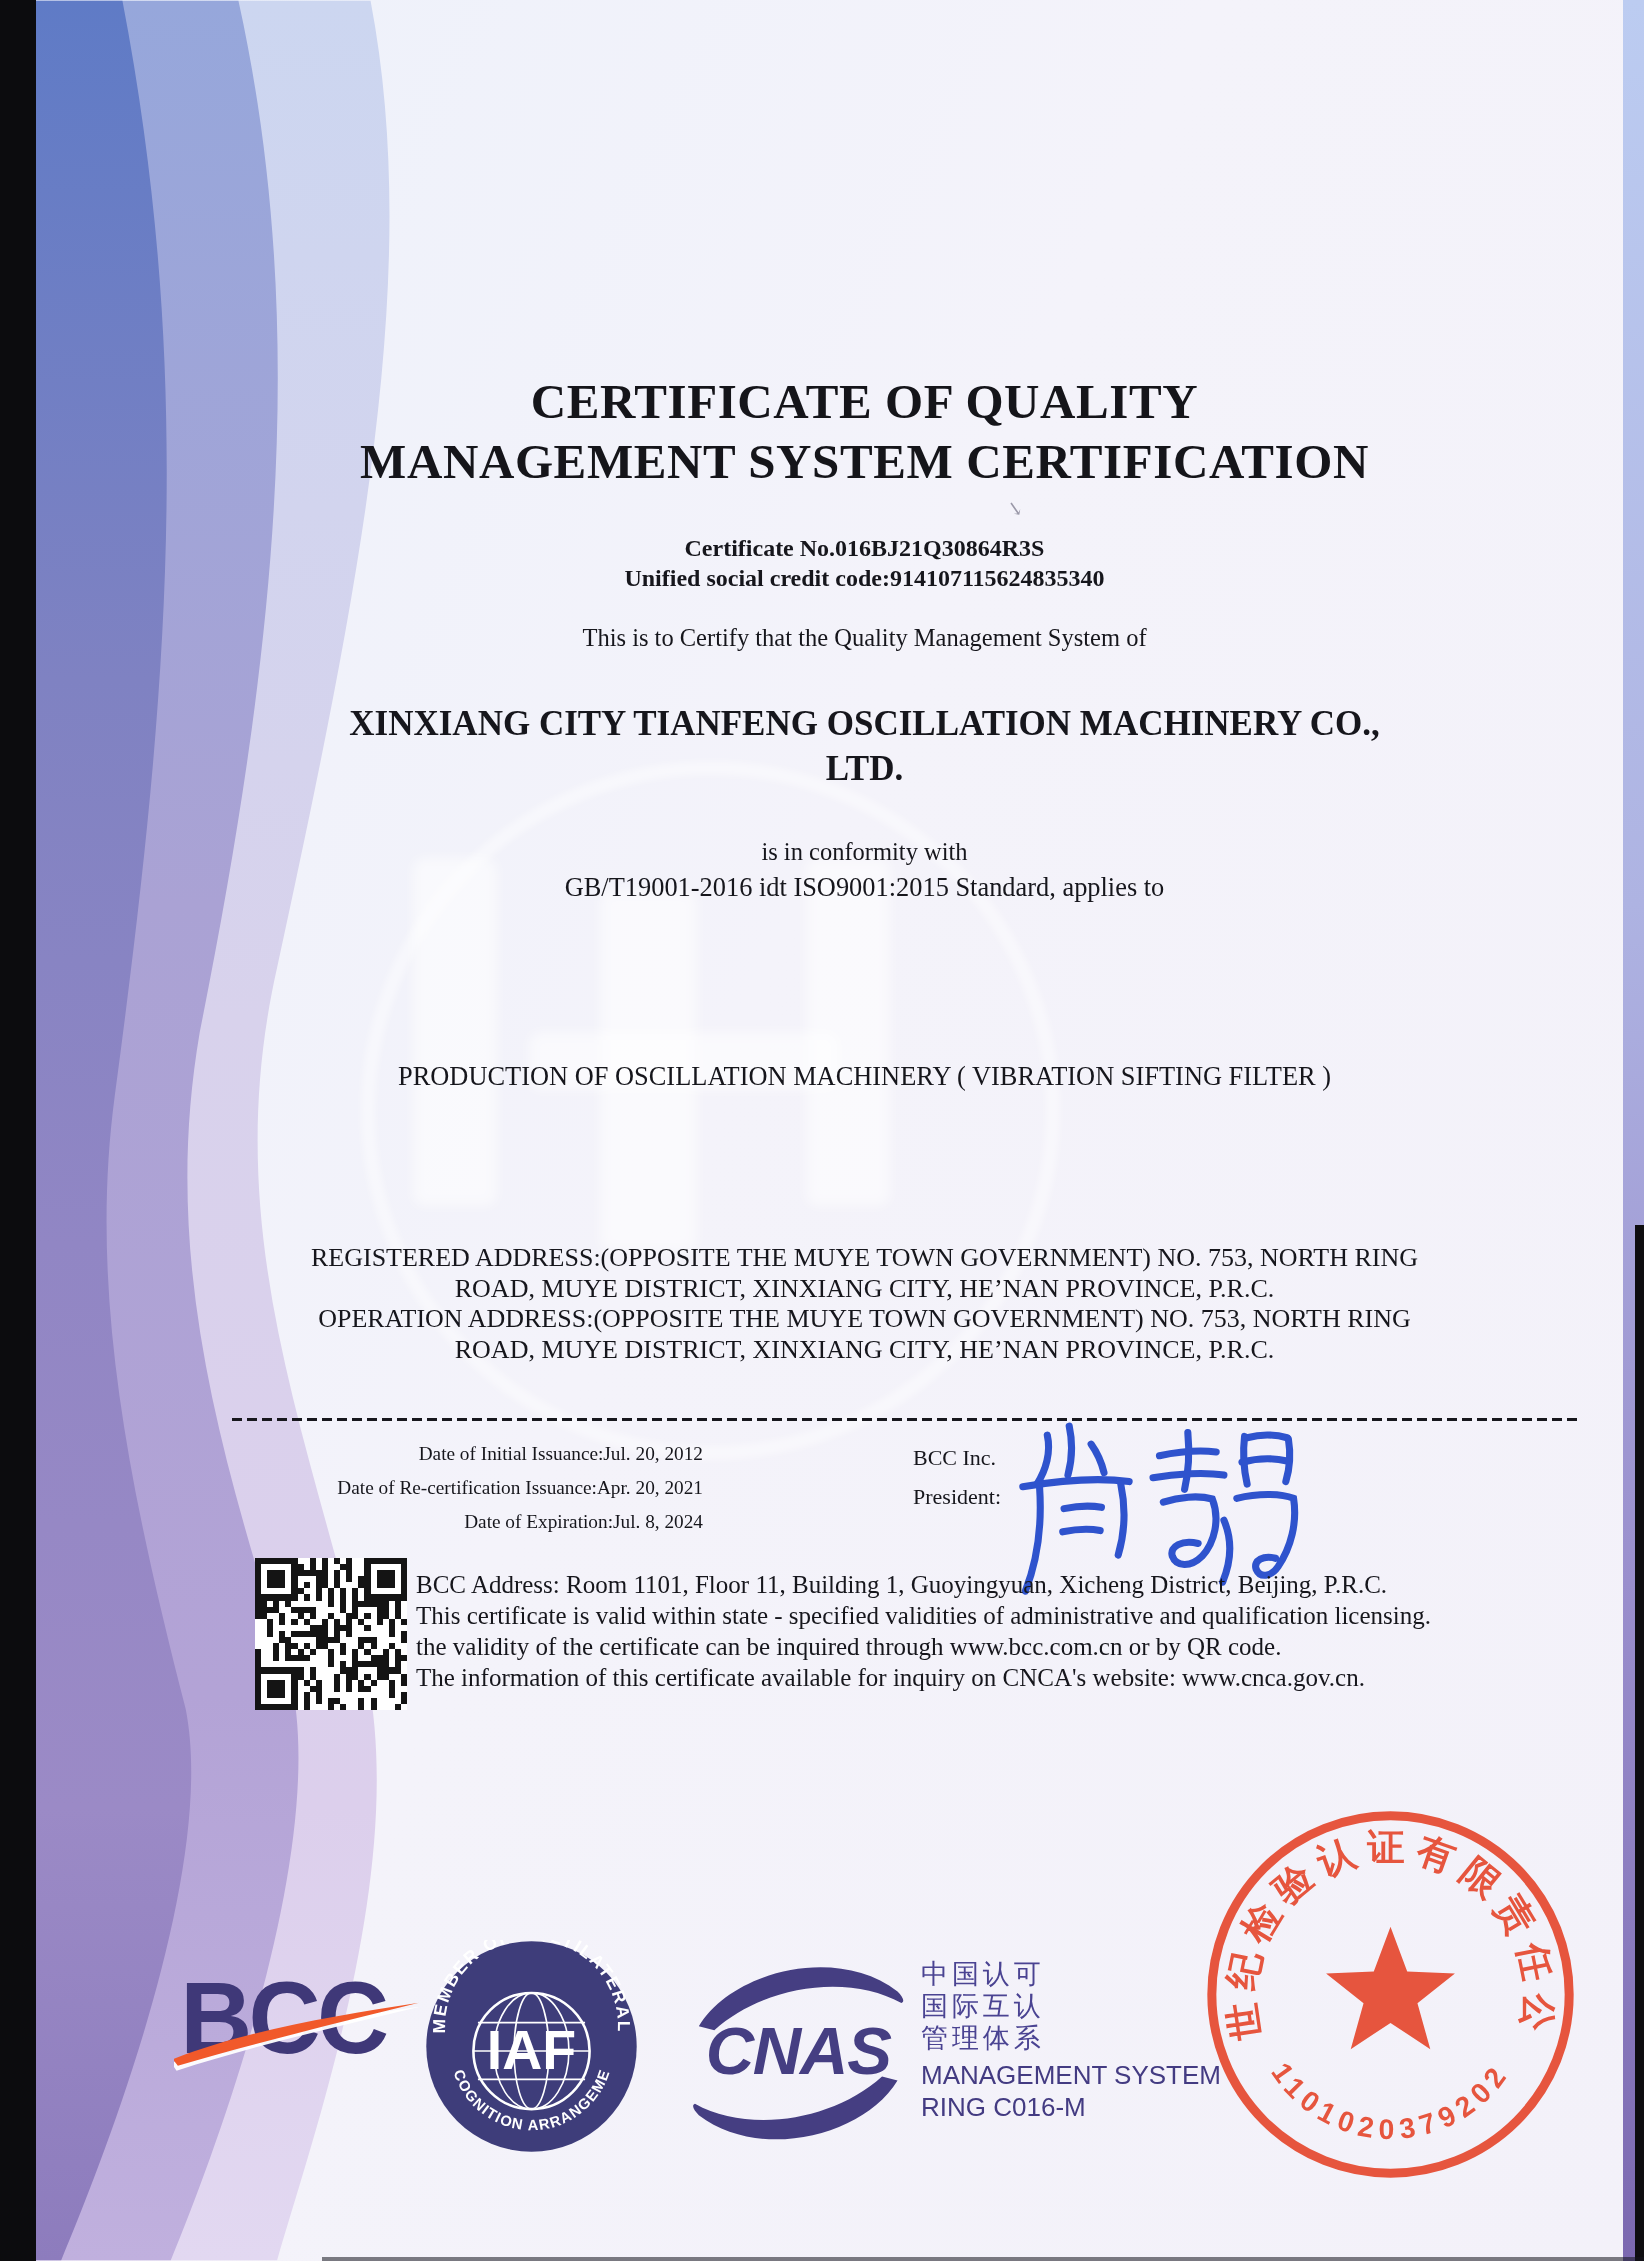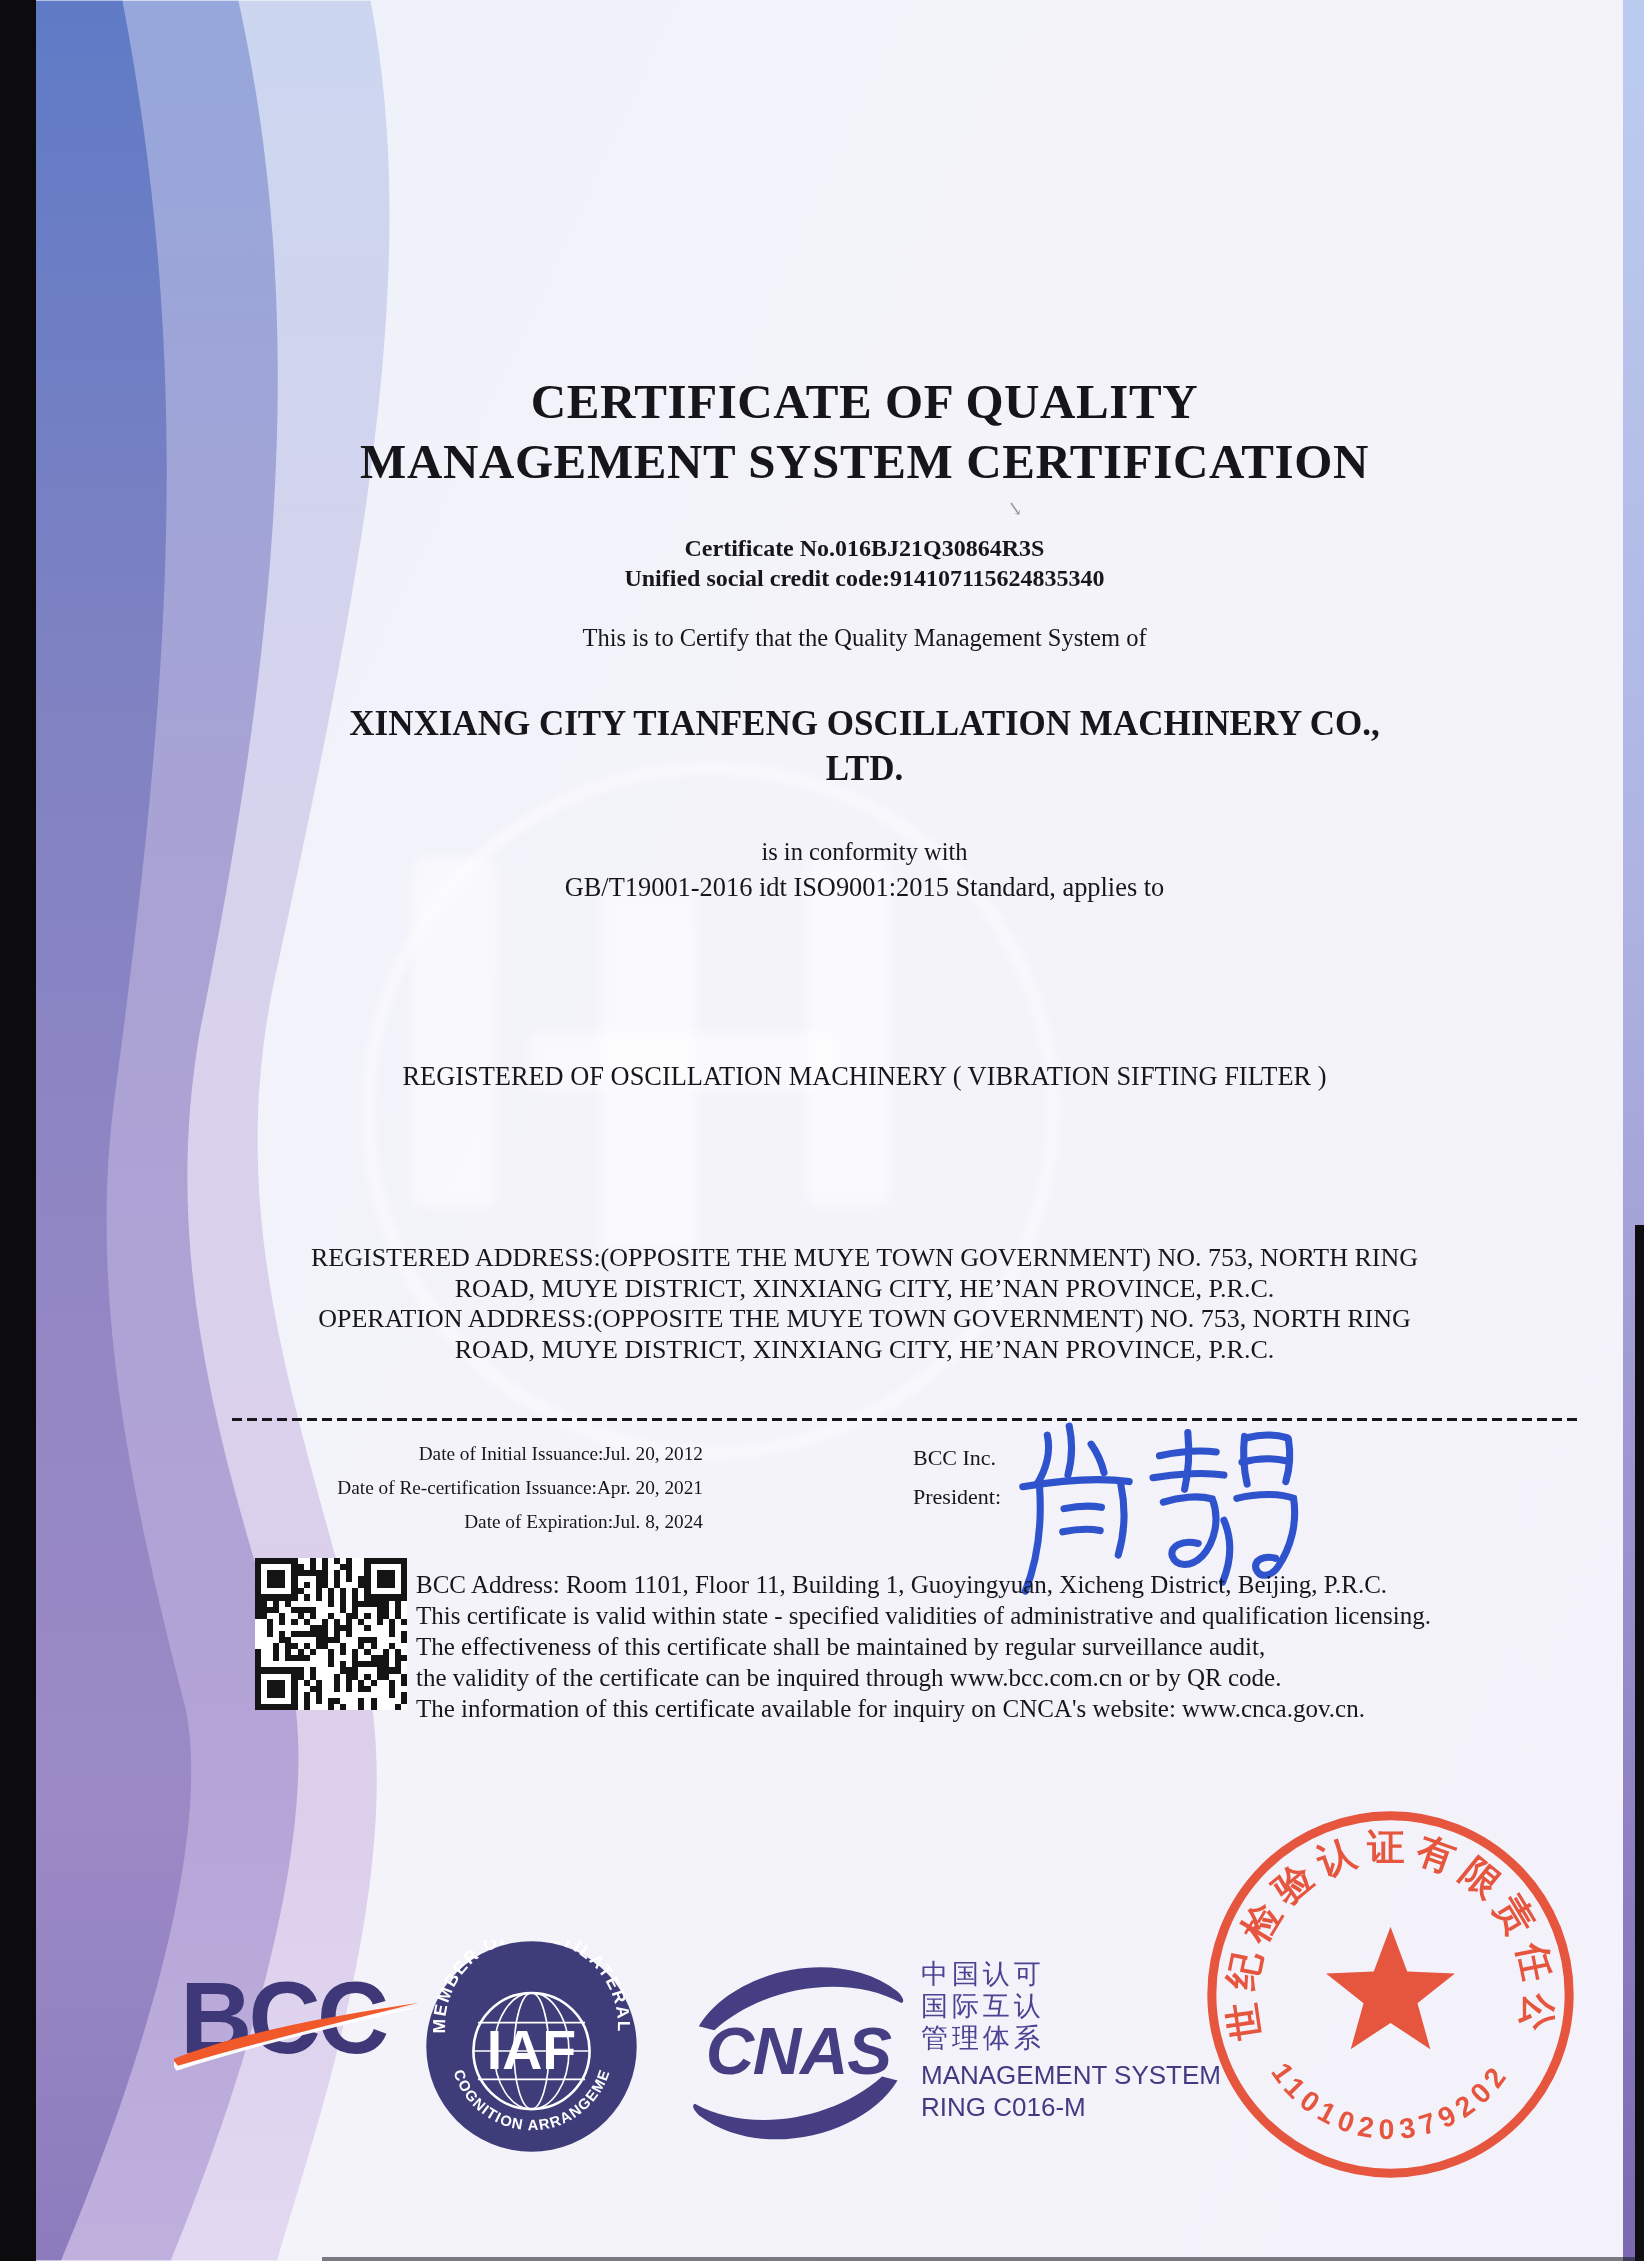--- a/index.html
+++ b/index.html
@@ -99,21 +99,21 @@
     <div class="ctr certno" style="top:565px;">Unified social credit code:914107115624835340</div>
 
     <div class="ctr body-line" style="top:624px;">This is to Certify that the Quality Management System of</div>
 
     <div class="ctr company" style="top:704px;">XINXIANG CITY TIANFENG OSCILLATION MACHINERY CO.,</div>
     <div class="ctr company" style="top:749px;">LTD.</div>
 
     <div class="ctr body-line" style="top:838px;">is in conformity with</div>
     <div class="ctr standard" style="top:872px;">GB/T19001-2016 idt ISO9001:2015 Standard, applies to</div>
 
-    <div class="ctr scope" style="top:1061px;">REGISTERED OF OSCILLATION MACHINERY ( VIBRATION SIFTING FILTER )</div>
+    <div class="ctr scope" style="top:1061px;">PRODUCTION OF OSCILLATION MACHINERY ( VIBRATION SIFTING FILTER )</div>
 
     <div class="ctr addr" style="top:1242px;">REGISTERED ADDRESS:(OPPOSITE THE MUYE TOWN GOVERNMENT) NO. 753, NORTH RING</div>
     <div class="ctr addr" style="top:1273px;">ROAD, MUYE DISTRICT, XINXIANG CITY, HE’NAN PROVINCE, P.R.C.</div>
     <div class="ctr addr" style="top:1303px;">OPERATION ADDRESS:(OPPOSITE THE MUYE TOWN GOVERNMENT) NO. 753, NORTH RING</div>
     <div class="ctr addr" style="top:1334px;">ROAD, MUYE DISTRICT, XINXIANG CITY, HE’NAN PROVINCE, P.R.C.</div>
 
     <div class="sep"></div>
 
     <div class="dates">
       <div>Date of Initial Issuance:Jul. 20, 2012</div>
@@ -456,21 +456,20 @@
           <rect x="12" y="24" width="1" height="1" fill="#141414"></rect>
           <rect x="14" y="24" width="1" height="1" fill="#141414"></rect>
           <rect x="17" y="24" width="1" height="1" fill="#141414"></rect>
           <rect x="19" y="24" width="1" height="1" fill="#141414"></rect>
           <rect x="23" y="24" width="1" height="1" fill="#141414"></rect>
         </svg></div>
 
     <div class="fineprint">
       <div>BCC Address: Room 1101, Floor 11, Building 1, Guoyingyuan, Xicheng District, Beijing, P.R.C.</div>
       <div>This certificate is valid within state - specified validities of administrative and qualification licensing.</div>
-      <div>The effectiveness of this certificate shall be maintained by regular surveillance audit,</div>
       <div>the validity of the certificate can be inquired through www.bcc.com.cn or by QR code.</div>
       <div>The information of this certificate available for inquiry on CNCA's website: www.cnca.gov.cn.</div>
     </div>
 
     <svg class="bcc-logo" width="245" height="123" viewBox="0 0 380 190">
       <text x="10" y="142" font-family="Liberation Sans, DejaVu Sans, sans-serif" font-size="158" font-weight="bold" fill="#3f3878" letter-spacing="-6" transform="scale(0.98,1)">BCC</text>
       <path d="M-4,158 C110,112 250,88 384,70 C 250,102 120,132 4,170 Z" fill="#ffffff" opacity="0.95"></path>
       <path d="M-2,152 C110,108 250,84 382,64 C 252,96 122,128 6,162 Z" fill="#f1592a"></path>
     </svg>
 

